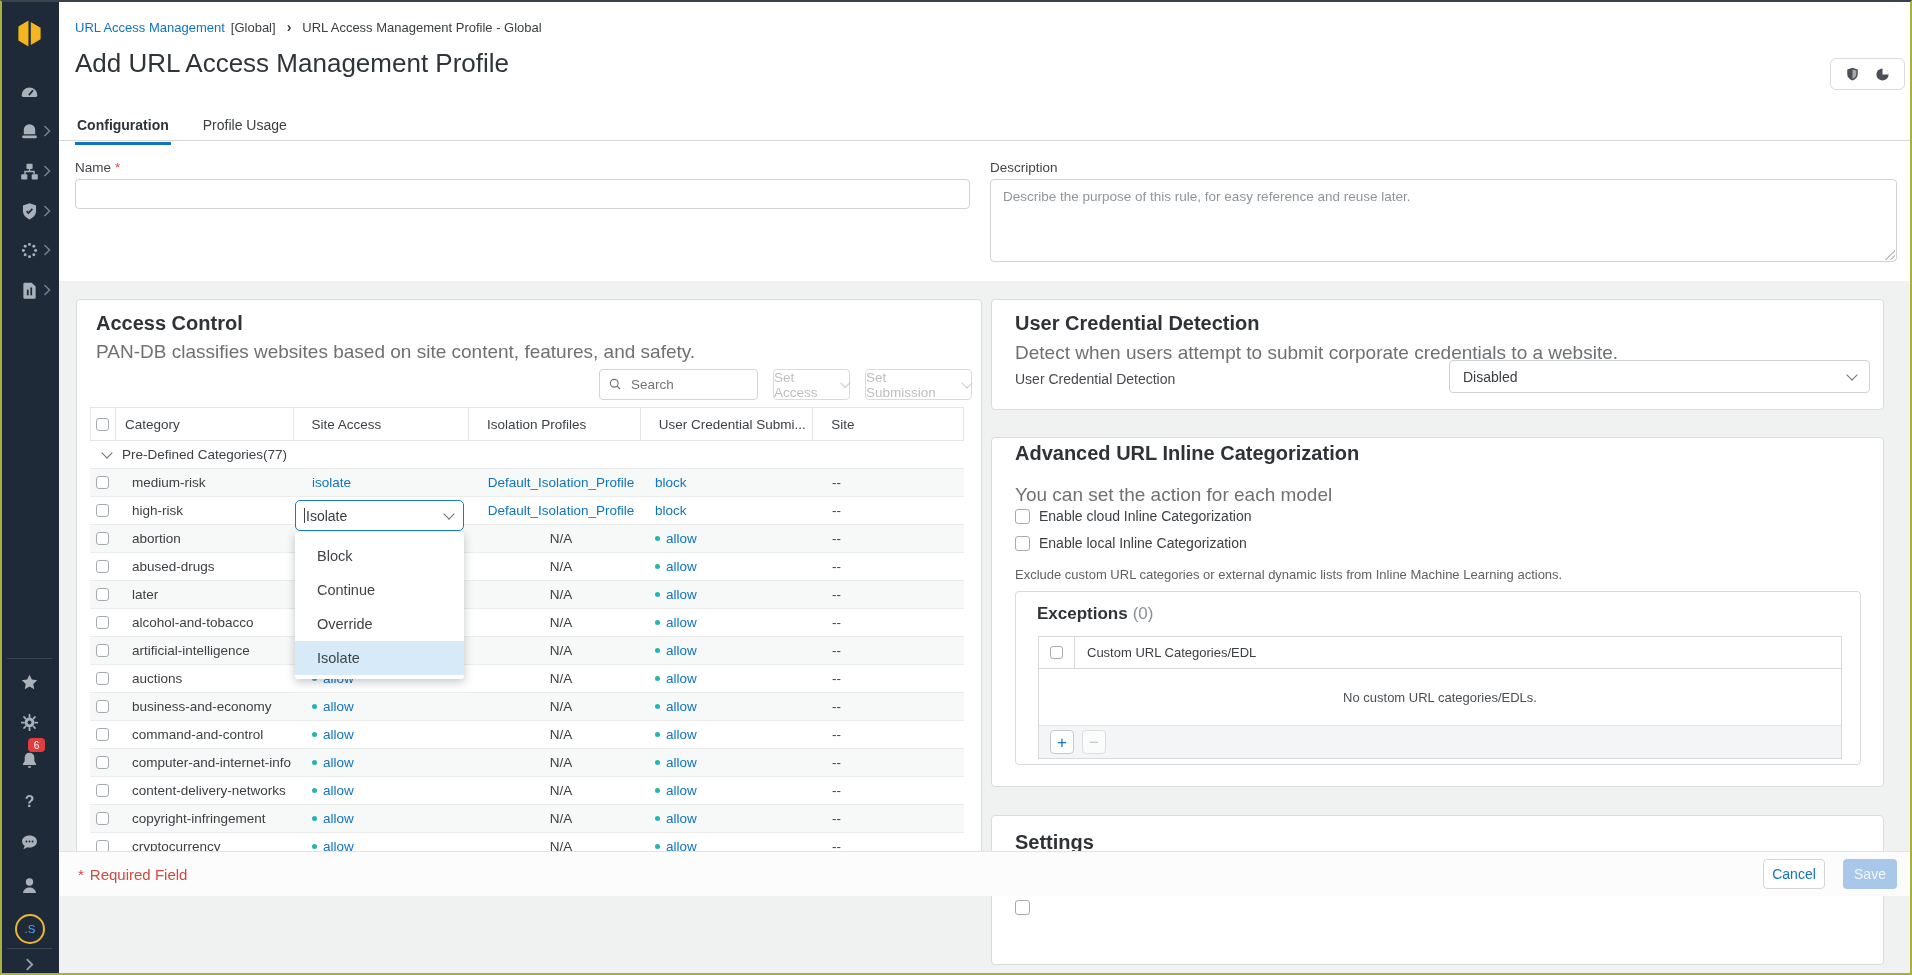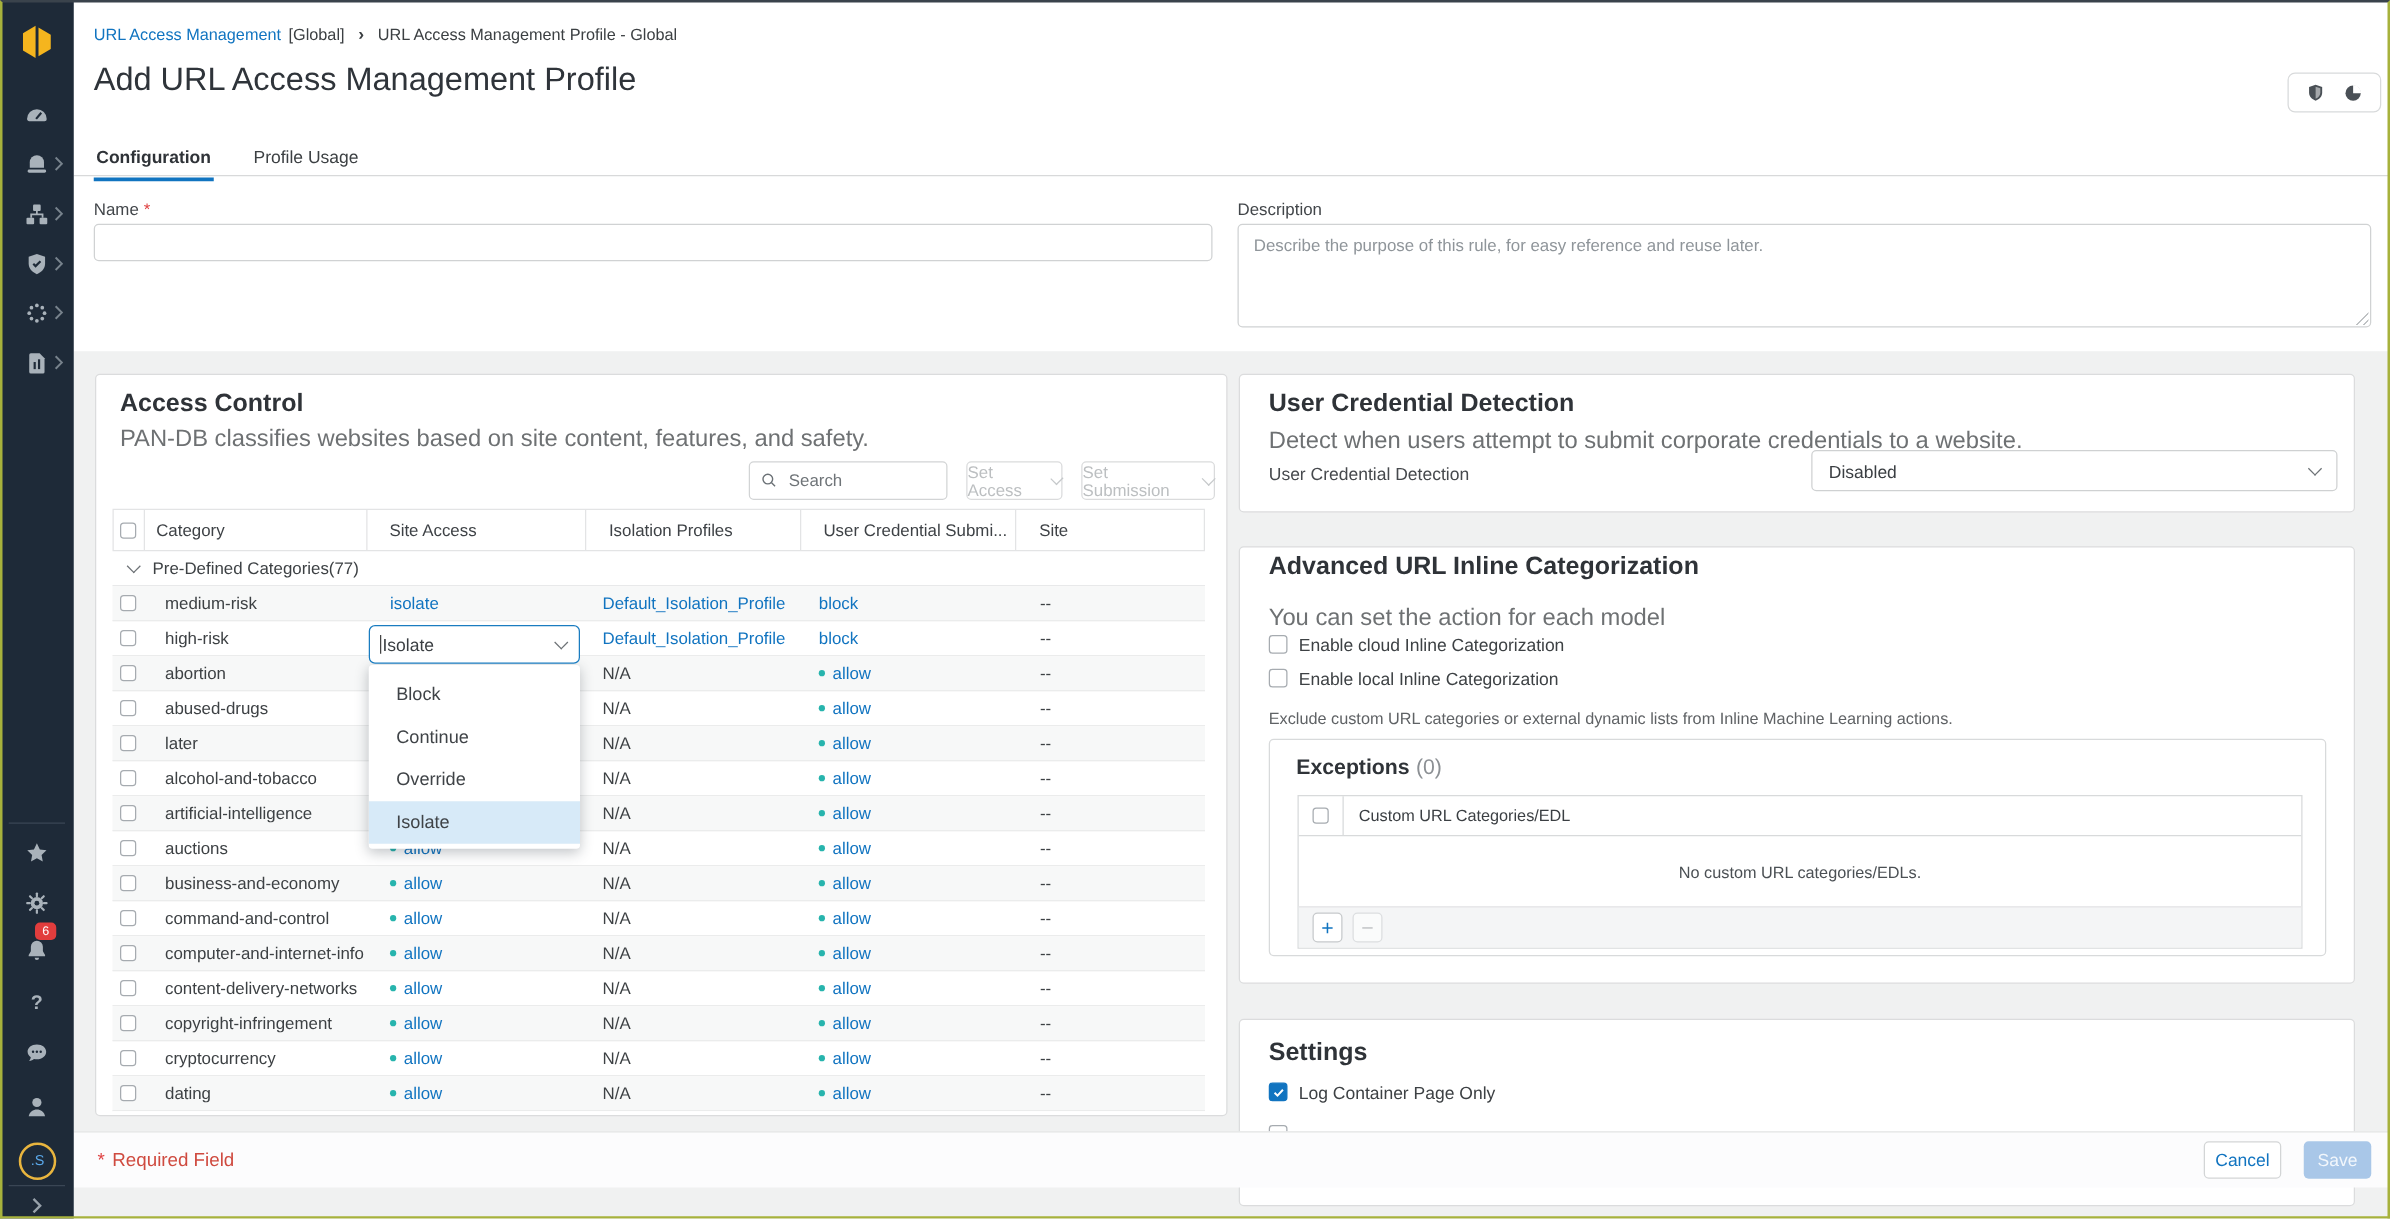--- a/index.html
+++ b/index.html
@@ -71,21 +71,21 @@
            border-left:1px solid #e3e4e5;border-right:1px solid #e3e4e5;box-sizing:border-box;}
   .ac-hcell{display:flex;align-items:center;font-size:13.5px;color:#3e4246;box-sizing:border-box;height:100%;}
   .ac-hcell + .ac-hcell{border-left:1px solid #e3e4e5;}
   .grp-row{display:flex;align-items:center;height:28px;padding-left:7px;gap:11px;border-bottom:1px solid #e8e9ea;
            font-size:13.5px;color:#3d4144;box-sizing:border-box;}
   .ac-row{display:flex;align-items:center;height:28px;border-bottom:1px solid #ebecec;font-size:13.5px;color:#3d4144;box-sizing:border-box;}
   .ac-row.alt{background:#f7f8f8;}
   .c0{width:24px;display:flex;justify-content:center;align-items:center;}
   .c1{width:178px;padding-left:18px;}
   .c2{width:176px;padding-left:20px;display:flex;align-items:center;}
-  .c3{width:172px;padding-left:14px;}
+  .c3{width:172px;padding-left:14px;text-align:center;}
   .c4{width:173px;padding-left:15px;display:flex;align-items:center;}
   .c5{width:151px;padding-left:19px;}
   .c1,.c2,.c3,.c4,.c5{box-sizing:border-box;overflow:hidden;white-space:nowrap;}
   .cb{width:13px;height:13px;border:1px solid #a6abb0;border-radius:3px;background:#fff;box-sizing:border-box;cursor:pointer;}
   .blue{color:#1174c0;cursor:pointer;text-decoration:none;}
   .dot{width:5px;height:5px;border-radius:50%;background:#27b4ad;margin-right:6px;flex:0 0 auto;}
   .filler{height:5px;background:#fff;}
 
   
   .combo{position:absolute;left:218px;top:200px;width:169px;height:31px;background:#fff;border:1.5px solid #1a7cc0;
@@ -100,42 +100,42 @@
   .dd-list li.sel{background:#d7eaf8;}
 
   
   .ucd-card{left:991px;top:299px;width:893px;height:111px;}
   .field-label{position:absolute;left:23px;top:71px;font-size:14px;color:#46494d;}
   .select{position:absolute;left:457px;top:60px;width:421px;height:33px;border:1px solid #cfd1d2;border-radius:4px;
           box-sizing:border-box;background:#fff;display:flex;align-items:center;padding:0 13px;font-size:14px;color:#3a3e42;cursor:pointer;}
   .select .chev{margin-left:auto;}
 
   .adv-card{left:991px;top:437px;width:893px;height:350px;}
-  .cbrow{position:absolute;left:23px;display:flex;align-items:flex-start;gap:9px;font-size:14px;color:#3d4144;}
+  .cbrow{position:absolute;left:23px;display:flex;align-items:flex-end;gap:9px;font-size:14px;color:#3d4144;}
   .cb15{width:15px;height:15px;border:1px solid #a6abb0;border-radius:3px;background:#fff;box-sizing:border-box;cursor:pointer;flex:0 0 auto;}
   .cb15.checked{background:#1174c0;border-color:#1174c0;display:flex;align-items:center;justify-content:center;}
   .note{position:absolute;left:23px;top:129px;font-size:13px;color:#5f6265;}
   .exc-panel{position:absolute;left:23px;top:153px;width:846px;height:174px;border:1px solid #d8dadb;border-radius:4px;box-sizing:border-box;}
   .exc-title{position:absolute;left:21px;top:12px;font-size:17px;font-weight:600;color:#2f3338;}
   .exc-count{font-weight:400;color:#8c9094;margin-left:5px;}
   .exc-table{position:absolute;left:22px;top:44px;width:804px;border:1px solid #d8dadb;box-sizing:border-box;}
   .exc-hrow{display:flex;align-items:center;height:31px;border-bottom:1px solid #d8dadb;}
   .exc-cbcell{width:35px;display:flex;justify-content:center;align-items:center;border-right:1px solid #d8dadb;height:100%;}
   .exc-hlabel{padding-left:12px;font-size:13px;color:#3b3f43;}
   .exc-empty{height:56px;display:flex;align-items:center;justify-content:center;font-size:13px;color:#4b5054;}
   .exc-foot{height:32px;background:#f4f5f6;border-top:1px solid #e3e4e5;display:flex;align-items:center;padding-left:11px;gap:8px;}
   .btn-sq{width:24px;height:24px;border-radius:4px;box-sizing:border-box;display:flex;align-items:center;justify-content:center;
           font-size:17px;line-height:1;cursor:pointer;}
   .btn-add{background:#fff;border:1px solid #c6c9cb;color:#1174c0;}
   .btn-del{background:#fafbfb;border:1px solid #dcdee0;color:#c3c6c8;}
 
   .set-card{left:991px;top:815px;width:893px;height:150px;}
 
   
-  .footer{position:absolute;left:59px;top:905px;width:1853px;height:45px;background:#fcfcfd;border-top:1px solid #e2e3e4;
+  .footer{position:absolute;left:59px;top:851px;width:1853px;height:45px;background:#fcfcfd;border-top:1px solid #e2e3e4;
           z-index:40;display:flex;align-items:center;box-sizing:border-box;padding:0 15px 0 19px;}
   .req{color:#cf4a3f;font-size:15px;}
   .req .star{color:#e04343;margin-right:6px;}
   .btn{height:30px;border-radius:4px;font-size:14px;display:flex;align-items:center;justify-content:center;
        box-sizing:border-box;cursor:pointer;border:none;font-family:inherit;}
   .btn-cancel{width:62px;margin-left:auto;background:#fff;border:1px solid #d3d5d6;color:#1174c0;}
   .btn-save{width:54px;margin-left:18px;background:#a9c7e8;color:rgba(255,255,255,.85);cursor:default;}
 </style>
 </head>
 <body>

